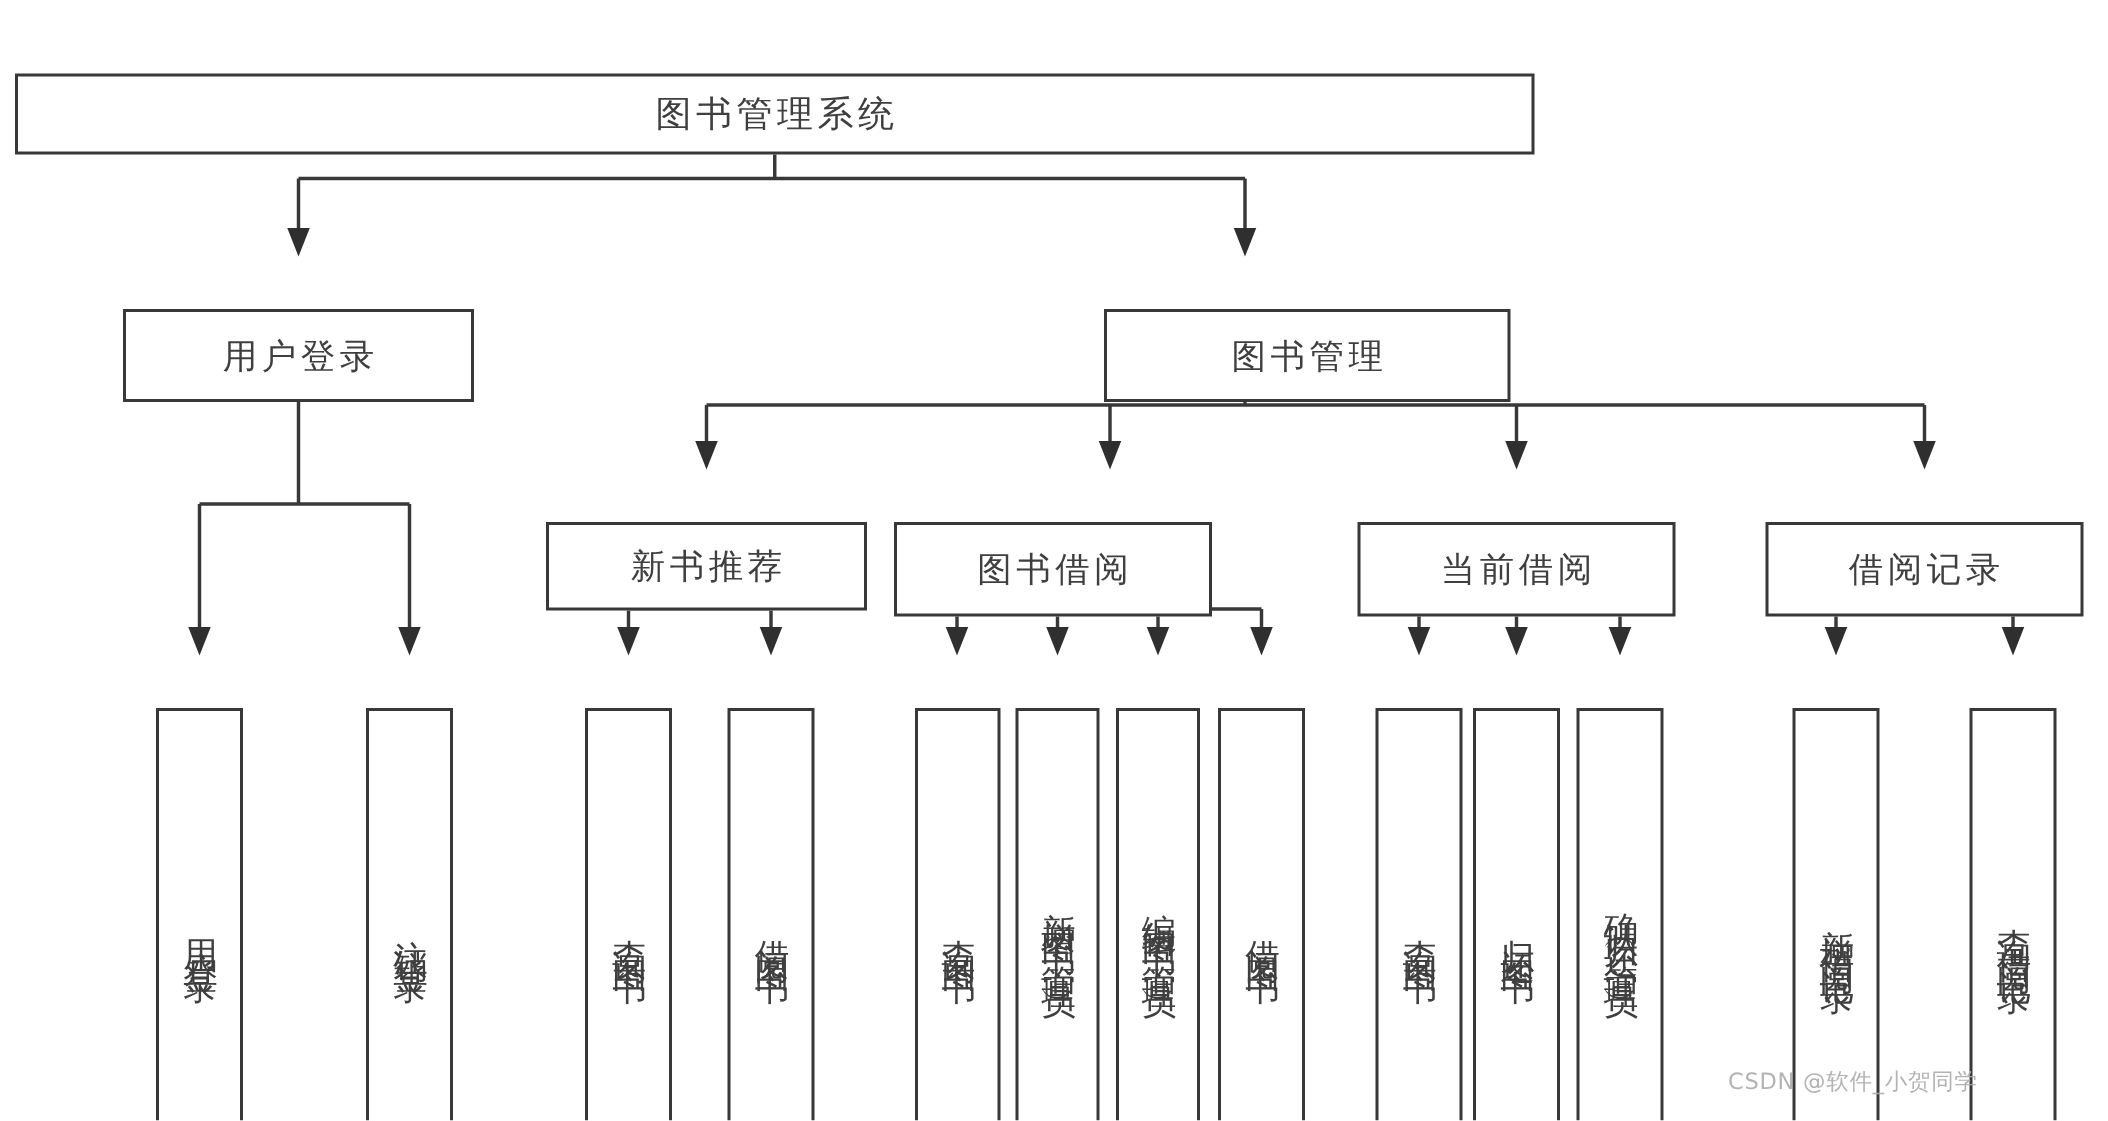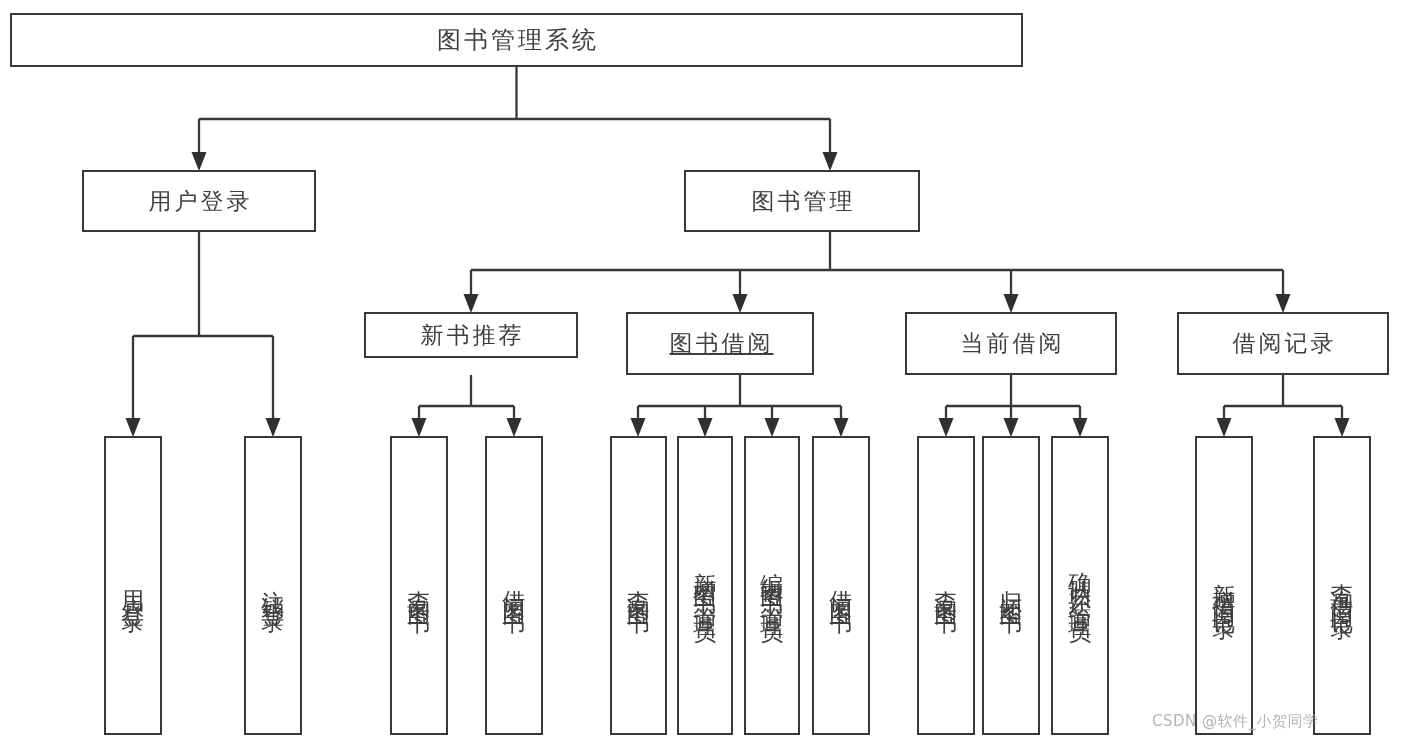--- a/index.html
+++ b/index.html
@@ -24,20 +24,21 @@
   .box {
     position: absolute;
     box-sizing: border-box;
     background: #ffffff;
     border: 2.5px solid #383838;
     display: flex;
     align-items: center;
     justify-content: center;
     color: #3f3f3f;
     z-index: 2;
+    margin-top: 36px;
   }
   .box.h span {
     font-size: 23px;
     letter-spacing: 3px;
     white-space: nowrap;
     text-indent: 3px;
   }
   .box.root span {
     font-size: 24px;
   }
@@ -132,28 +133,28 @@
     </g>
   </svg>
 
   <div class="box h root" style="left:10px; top:13px; width:1013px; height:54px;">
     <span>图书管理系统</span>
   </div>
 
   <div class="box h" style="left:82px; top:170px; width:234px; height:62px;">
     <span>用户登录</span>
   </div>
-  <div class="box h" style="left:684px; top:170px; width:236px; height:62px;">
+  <div class="box h" style="left:736px; top:170px; width:271px; height:62px;">
     <span>图书管理</span>
   </div>
 
-  <div class="box h" style="left:364px; top:312px; width:214px; height:46px;">
+  <div class="box h" style="left:364px; top:312px; width:214px; height:59px;">
     <span>新书推荐</span>
   </div>
-  <div class="box h" style="left:626px; top:312px; width:188px; height:63px;text-decoration:underline;">
+  <div class="box h" style="left:596px; top:312px; width:212px; height:63px;">
     <span>图书借阅</span>
   </div>
   <div class="box h" style="left:905px; top:312px; width:212px; height:63px;text-align:center;">
     <span>当前借阅</span>
   </div>
   <div class="box h" style="left:1177px; top:312px; width:212px; height:63px;text-align:right;">
     <span>借阅记录</span>
   </div>
 
   <div class="box v" style="left:104px; top:436px; width:58px; height:299px;">

